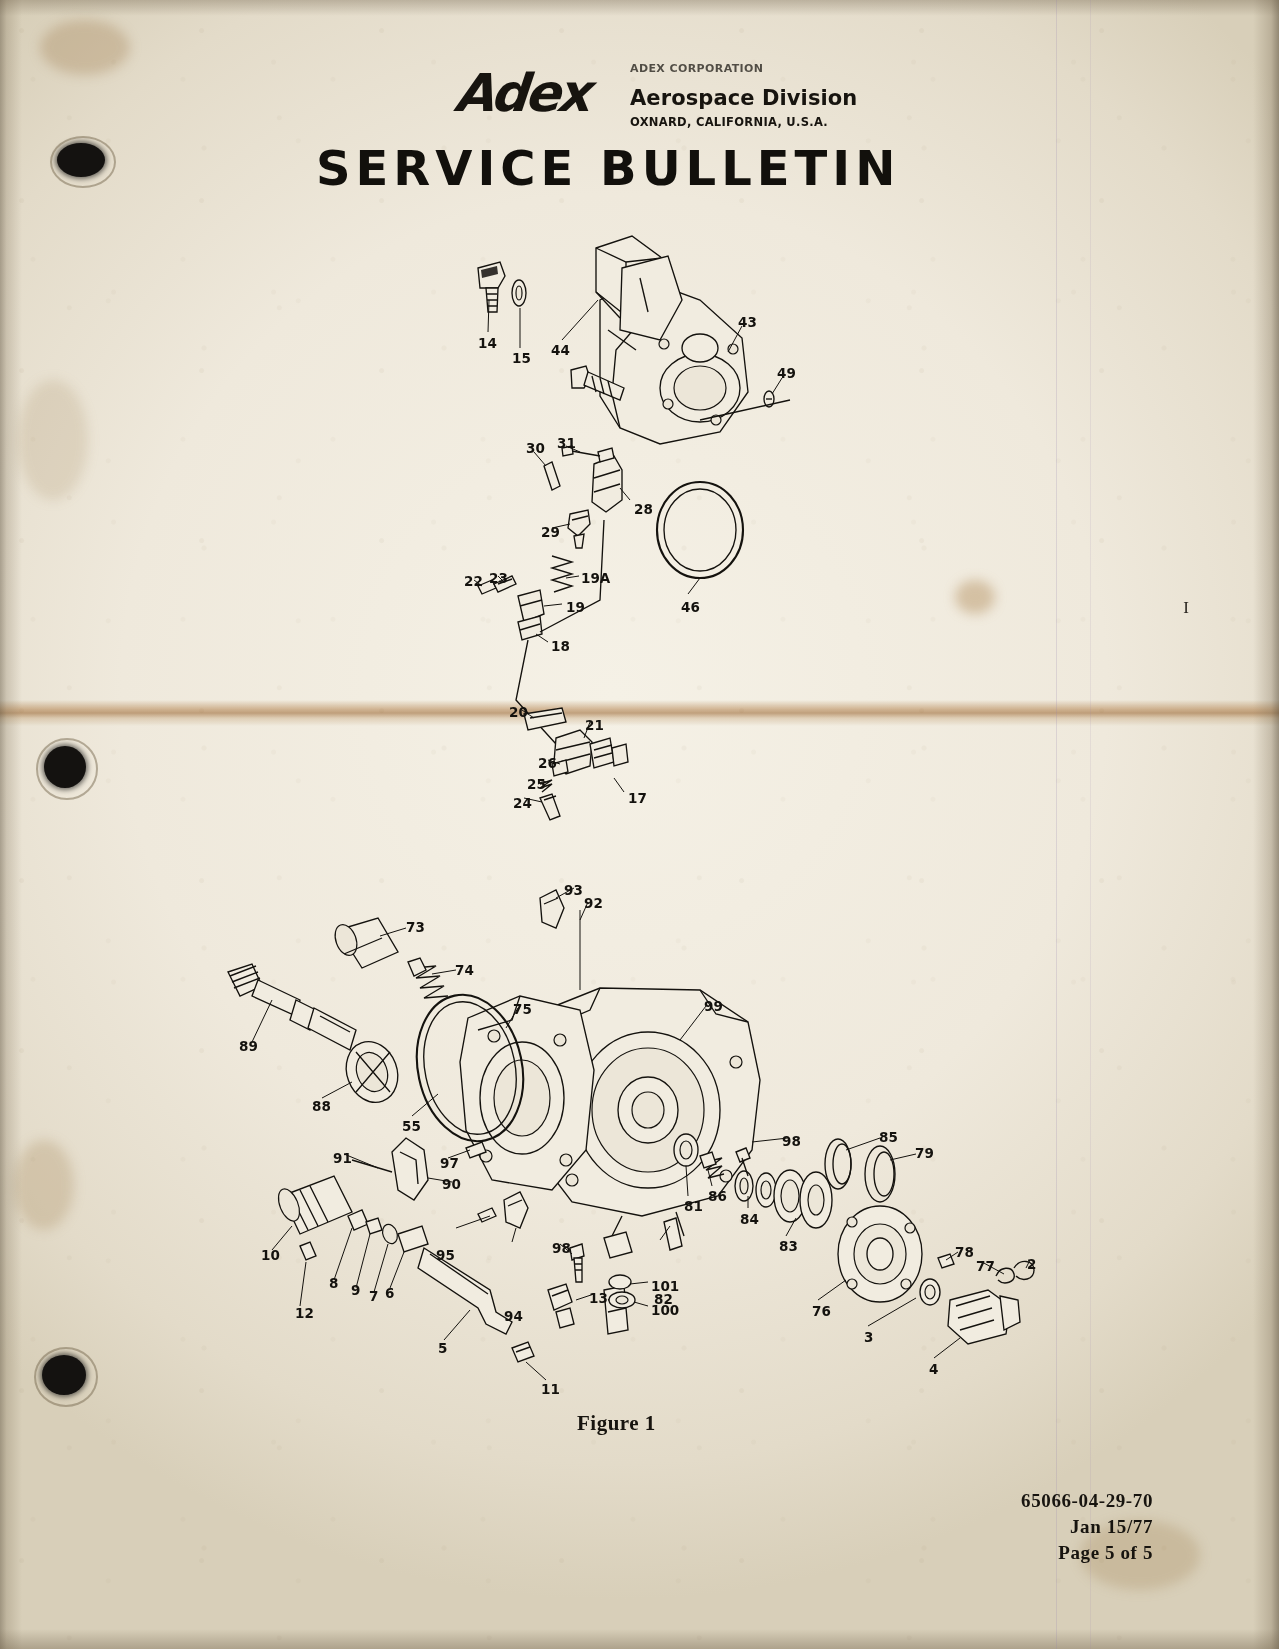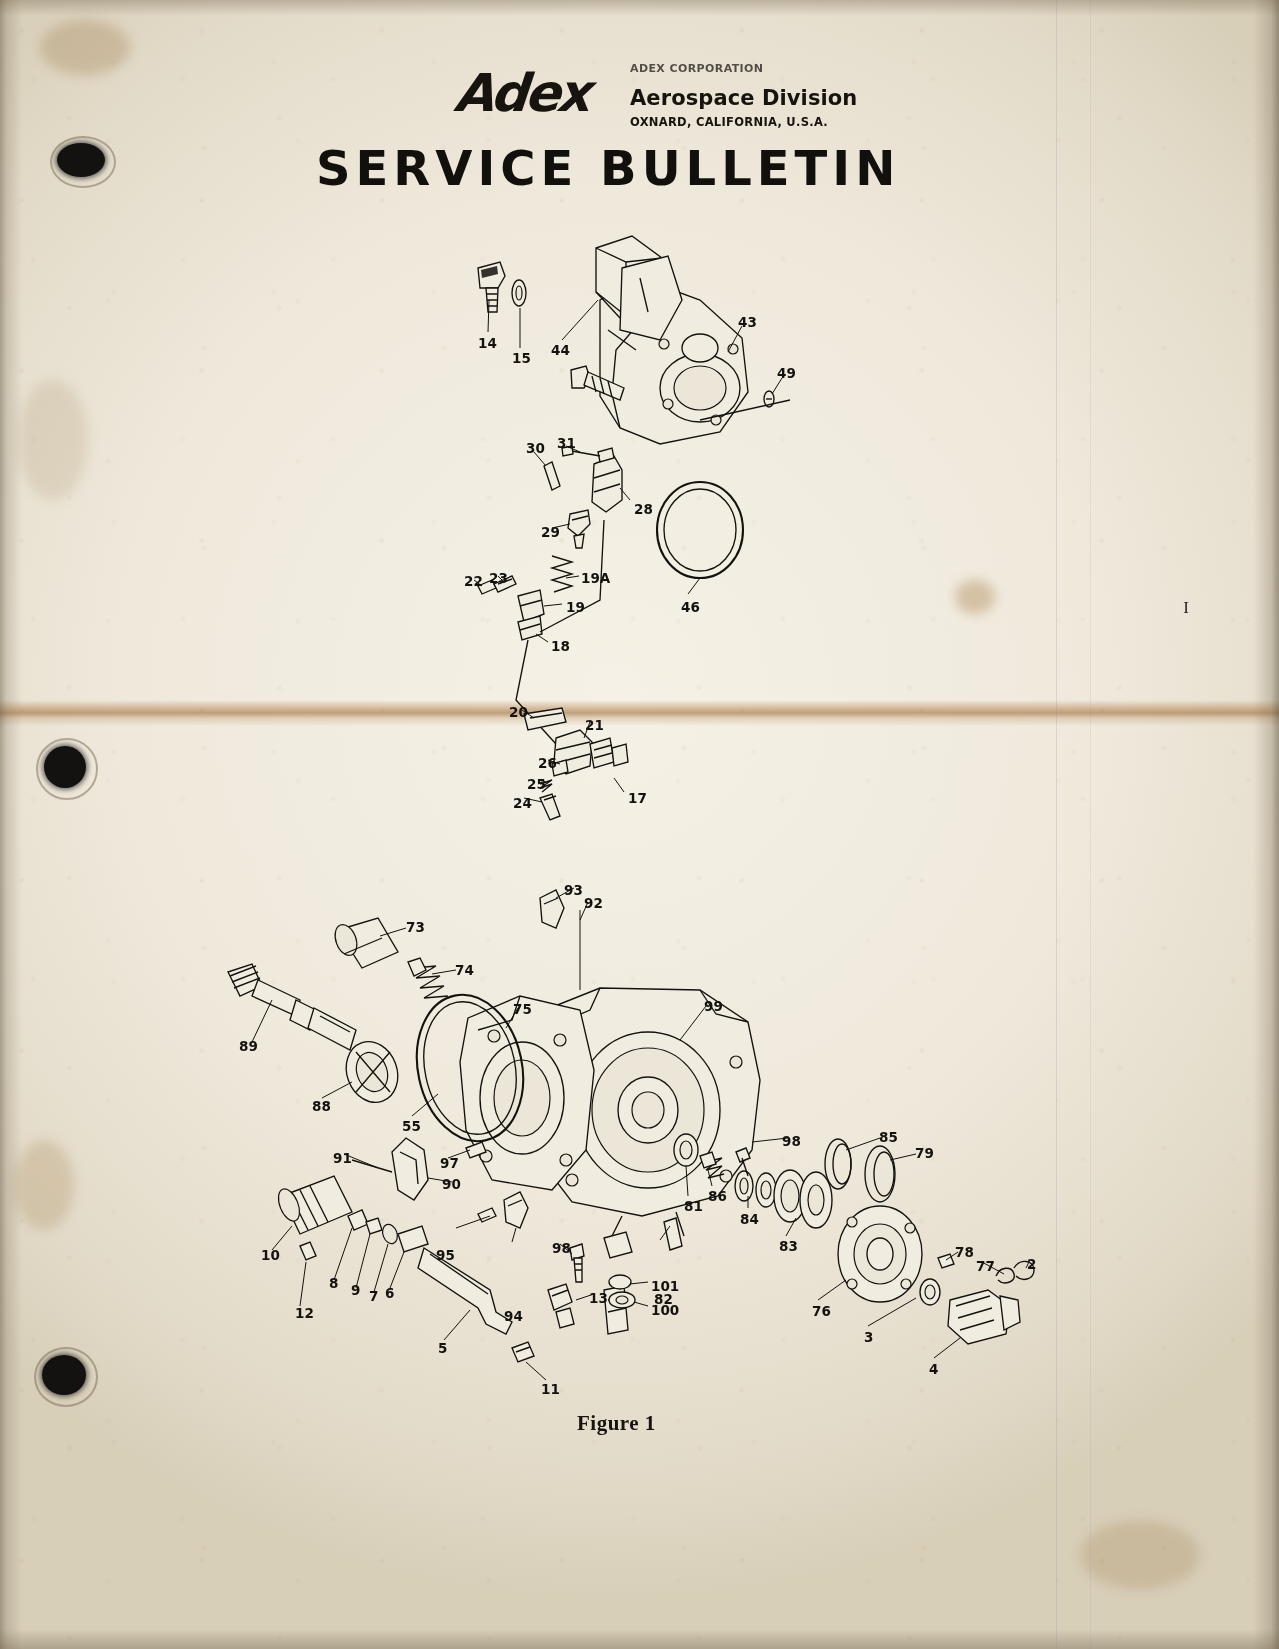--- a/index.html
+++ b/index.html
@@ -680,14 +680,19 @@
       <div class="callout" style="left: 864px; top: 1331px;">3</div>
       <div class="callout" style="left: 438px; top: 1342px;">5</div>
       <div class="callout" style="left: 929px; top: 1363px;">4</div>
       <div class="callout" style="left: 541px; top: 1383px;">11</div>
     </div>
 
   <div class="tick">I</div>
 
   <div class="fig-caption">Figure 1</div>
 
+  <div class="footer">
+    <div>65066-04-29-70</div>
+    <div>Jan 15/77</div>
+    <div>Page 5 of 5</div>
+  </div>
 
 </div>
 
 </body></html>

